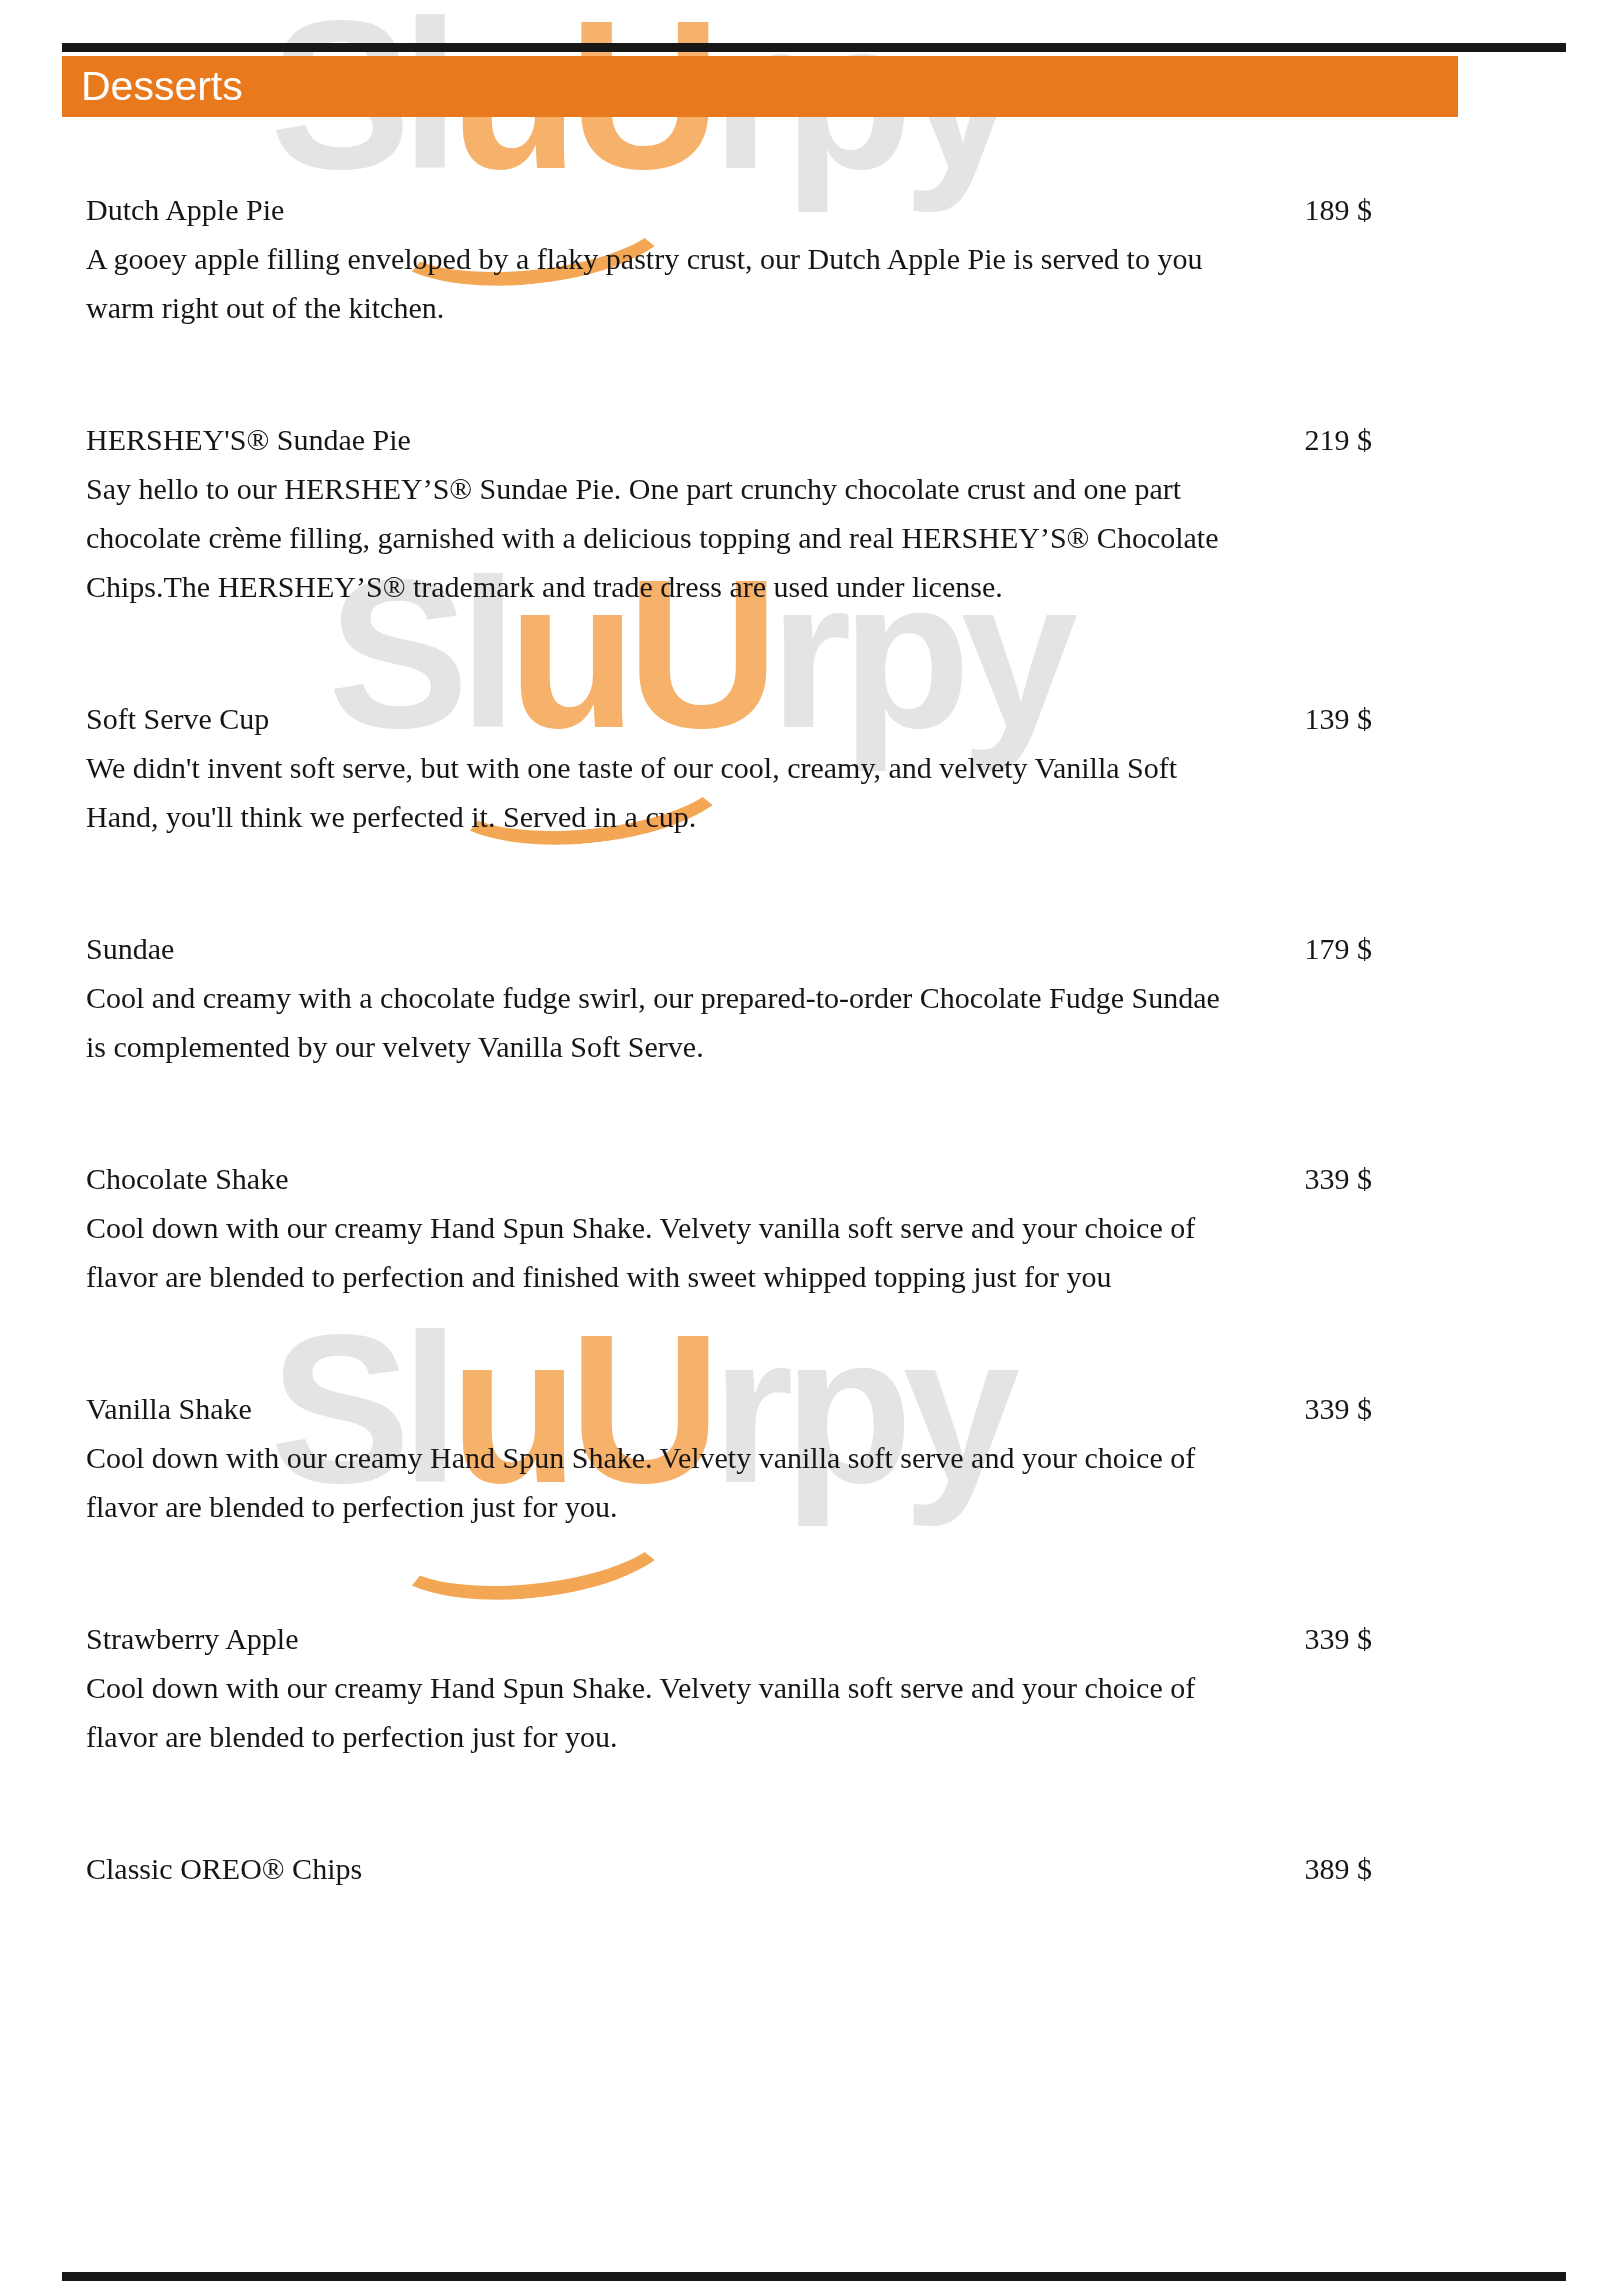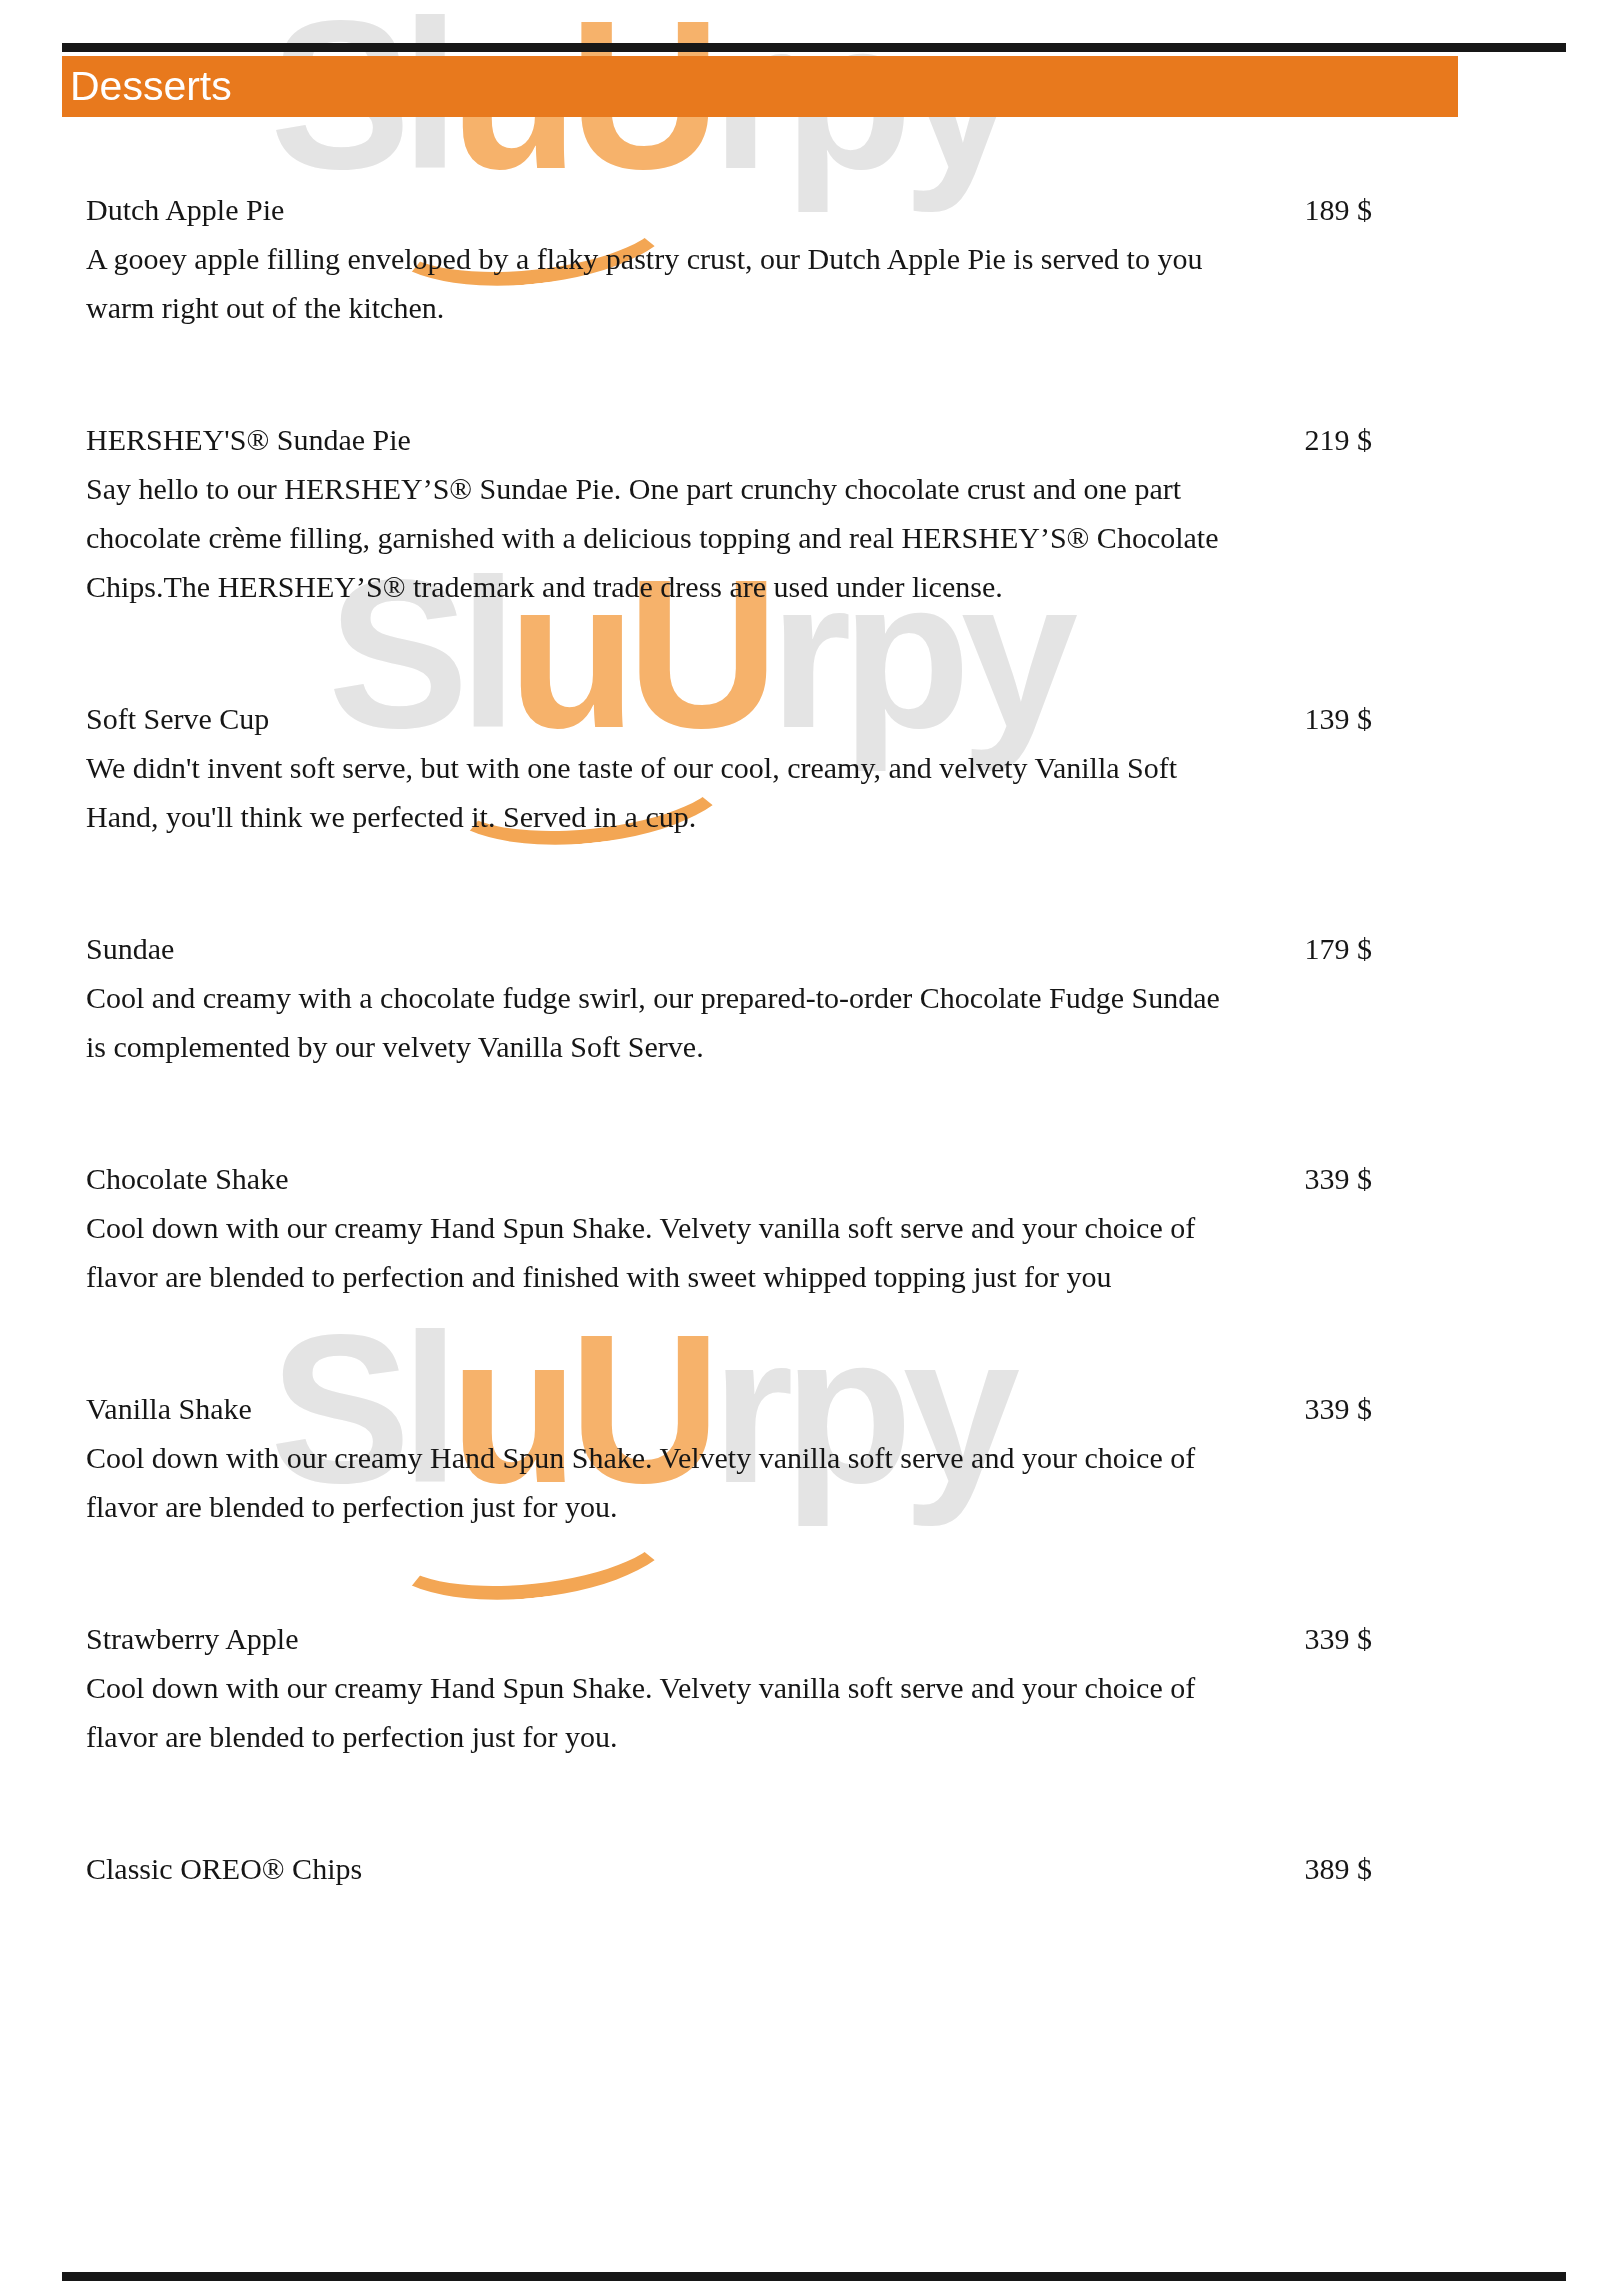--- a/index.html
+++ b/index.html
@@ -59,21 +59,21 @@
   }
   .section-header {
     position: absolute;
     left: 62px;
     top: 56px;
     width: 1396px;
     height: 61px;
     background: #e8791d;
     display: flex;
     align-items: center;
-    padding-left: 8px;
+    padding-left: 19px;
   }
   .section-title {
     font-family: "Liberation Sans", sans-serif;
     font-size: 41px;
     font-weight: 500;
     color: #ffffff;
     line-height: 1;
   }
   .menu-list {
     position: absolute;

